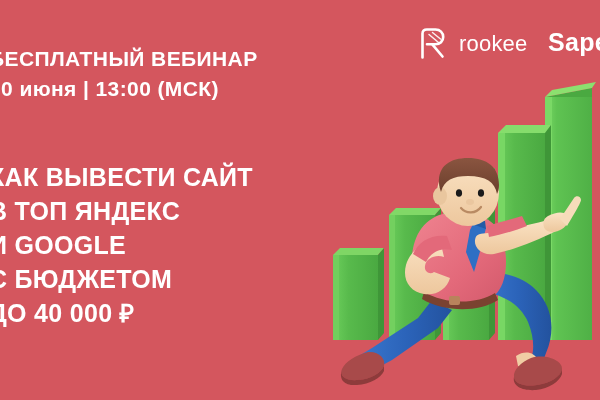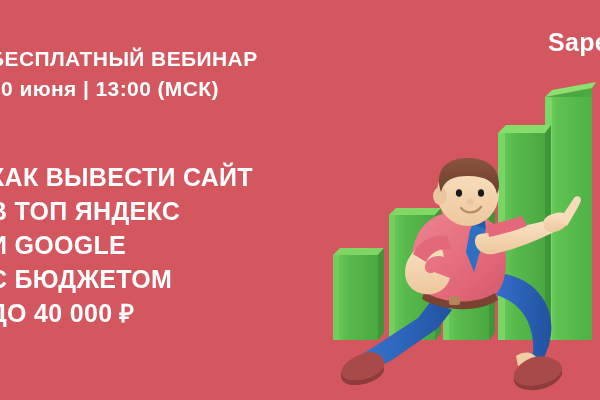--- a/index.html
+++ b/index.html
@@ -204,20 +204,28 @@
         <ellipse cx="459" cy="193" rx="3.1" ry="3.8" fill="#1a1a1a"></ellipse>
         <ellipse cx="481" cy="193" rx="3.1" ry="3.8" fill="#1a1a1a"></ellipse>
 
         <ellipse cx="470" cy="202" rx="4" ry="3" fill="#eac69f"></ellipse>
 
         <path d="M461,208 C466,214 476,214 481,207" stroke="#b98a63" stroke-width="2.2" fill="none" stroke-linecap="round"></path>
       </g>
     </svg>
   </div>
 
+  <div class="logo-row">
+    <svg class="logo-mark" viewBox="0 0 30 33">
+      <path d="M4.5 30.5 V6.5 C4.5 4 6.2 2.5 8.8 2.5 H17.5 C22 2.5 25.2 5.6 25.2 9.9 C25.2 14.2 22 17.3 17.5 17.3 H9" fill="none" stroke="#ffffff" stroke-width="2.6" stroke-linecap="round" stroke-linejoin="round"></path>
+      <path d="M14.5 17.6 L24.5 29.5" fill="none" stroke="#ffffff" stroke-width="2.6" stroke-linecap="round"></path>
+      <path d="M11 7.5 L20.5 15.5 M14.5 5.5 L22.5 12" fill="none" stroke="#ffffff" stroke-width="1.5" stroke-linecap="round" opacity="0.9"></path>
+    </svg>
+    <span class="logo-word">rookee</span>
+  </div>
 
   <div class="logo-partner">Sape</div>
 
   <div class="eyebrow">
     <div>БЕСПЛАТНЫЙ ВЕБИНАР</div>
     <div>30 июня | 13:00 (МСК)</div>
   </div>
 
   <div class="headline">
     <div>КАК ВЫВЕСТИ САЙТ</div>

